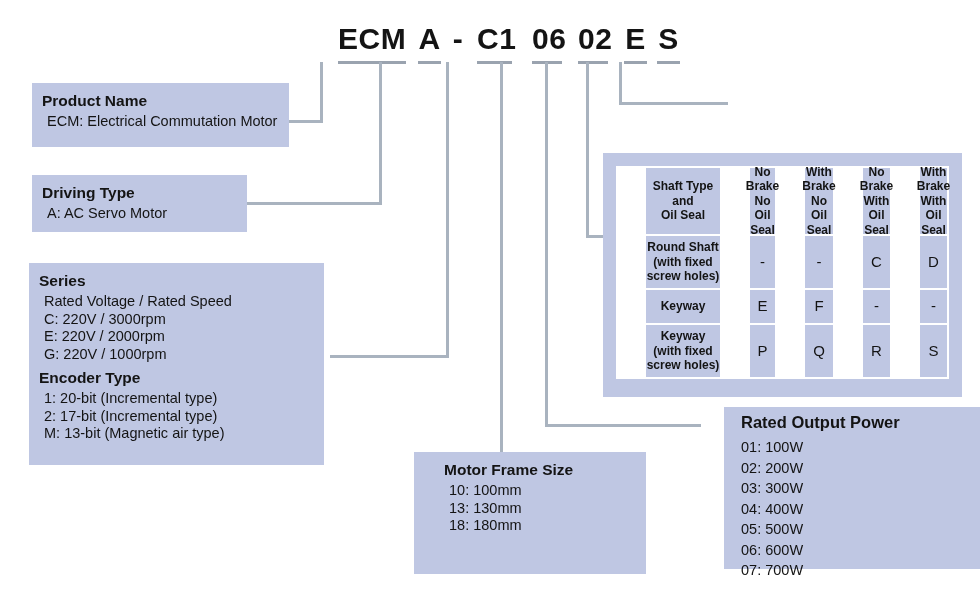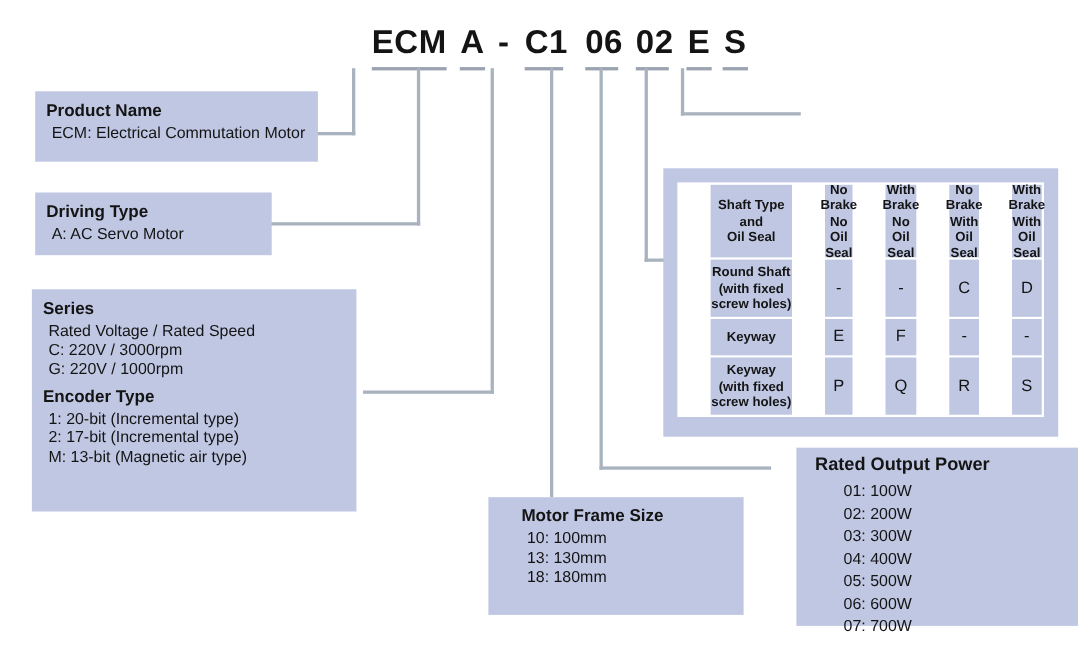--- a/index.html
+++ b/index.html
@@ -24,21 +24,21 @@
   }
   .box-title{font-weight:bold;font-size:15.5px;line-height:19px;margin-bottom:3px;}
   .box-line{padding-left:5px;}
   .sub{margin-top:5px;}
   .cols{display:flex;padding-left:5px;}
   #frame{padding-left:30px;}
   #frame .col1{width:96px;}
   #frame .box-line{padding-left:0;}
   #power{padding:6px 10px 6px 17px;margin-left:24px;}
   #power .box-line{padding-left:0;line-height:20.5px;}
-  #power .col1{width:88px;text-align:right;}
+  #power .col1{width:88px;}
   #power .cols{padding-left:0;}
   #power .box-title{font-size:16.5px;margin-bottom:5px;}
   
   #shaft-container{position:absolute;background:var(--box_fill,#bfc7e3);box-sizing:border-box;}
   #shaft-table{
     position:absolute;left:13px;top:13px;
     display:grid;grid-template-columns:102px 53px 56px 55px 55px;
     grid-template-rows:66px 52px 33px 52px;
     gap:2px;background:#fff;border:2px solid #fff;
   }
@@ -112,28 +112,29 @@
 
   <div class="box" style="left:32px;top:83px;width:257px;height:64px">
     <div class="box-title">Product Name</div>
     <div class="box-line">ECM: Electrical Commutation Motor</div>
   </div>
 
   <div class="box" style="left:29px;top:263px;width:295px;height:202px">
     <div class="box-title">Series</div>
     <div class="box-line">Rated Voltage / Rated Speed</div>
     <div class="box-line">C: 220V / 3000rpm</div>
+    <div class="box-line">E: 220V / 2000rpm</div>
     <div class="box-line">G: 220V / 1000rpm</div>
     <div class="box-title sub">Encoder Type</div>
     <div class="box-line">1: 20-bit (Incremental type)</div>
     <div class="box-line">2: 17-bit (Incremental type)</div>
     <div class="box-line">M: 13-bit (Magnetic air type)</div>
   </div>
 
-  <div class="box" id="frame" style="left:444px;top:452px;width:232px;height:107px">
+  <div class="box" id="frame" style="left:414px;top:452px;width:232px;height:122px">
     <div class="box-title">Motor Frame Size</div>
     <div class="cols">
       <div class="col2">
         <div class="box-line">10: 100mm</div>
         <div class="box-line">13: 130mm</div>
         <div class="box-line">18: 180mm</div>
       </div>
     </div>
   </div>
 

